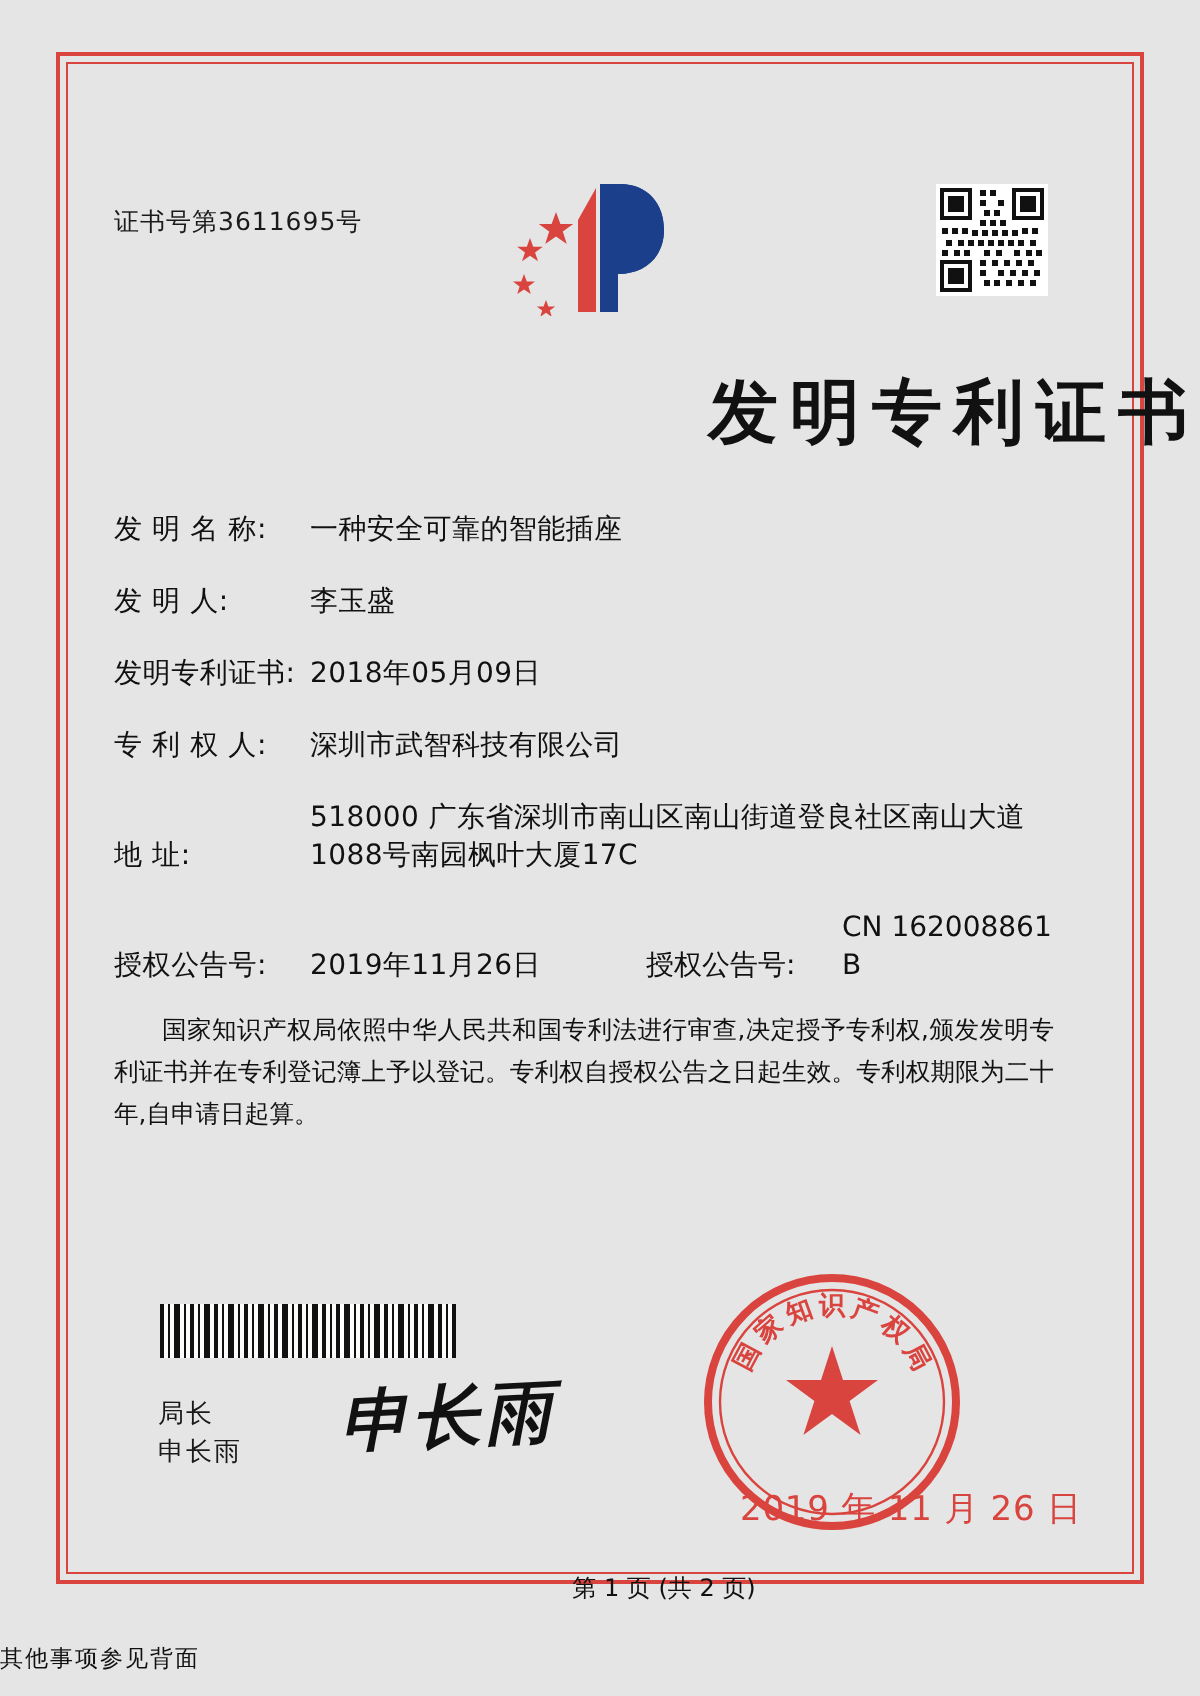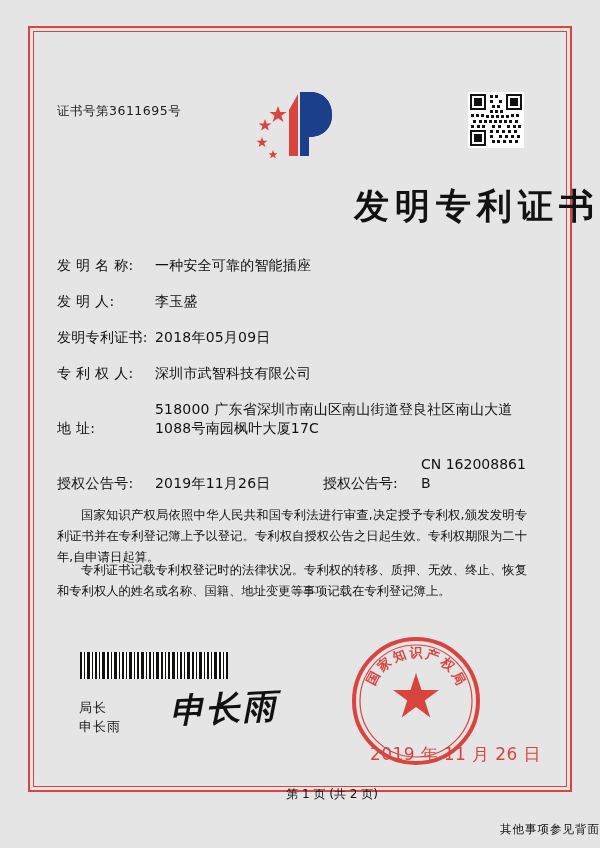--- a/index.html
+++ b/index.html
@@ -176,21 +176,21 @@
     width: 600px;
     text-align: center;
     font-size: 12px;
     color: #111;
     margin-left: 32px;
   }
   .backnote {
     position: absolute;
     left: 0; top: 822px;
     width: 600px;
-    text-align: right;
+    text-align: left;
     font-size: 11.5px;
     color: #111;
     letter-spacing: 1px;
     font-family: Liberation Serif, serif;
   }
 </style>
 </head>
 <body>
 
 <div class="page">
@@ -305,21 +305,20 @@
     </div>
     <div class="row split">
       <div class="lbl">授权公告号:</div>
       <div class="val">2019年11月26日</div>
       <div class="lbl2">授权公告号:</div>
       <div class="val2">CN 162008861 B</div>
     </div>
   </div>
 
   <div class="para para1">国家知识产权局依照中华人民共和国专利法进行审查,决定授予专利权,颁发发明专利证书并在专利登记簿上予以登记。专利权自授权公告之日起生效。专利权期限为二十年,自申请日起算。</div>
-  <div class="para para2">专利证书记载专利权登记时的法律状况。专利权的转移、质押、无效、终止、恢复和专利权人的姓名或名称、国籍、地址变更等事项记载在专利登记簿上。</div>
 
   <div class="barcode">
     <svg viewBox="0 0 148 27" width="148" height="27">
       <rect width="148" height="27" fill="#fdfdfb"></rect>
       <g fill="#111">
         <rect x="0" y="0" width="2" height="27"></rect>
           <rect x="4" y="0" width="1" height="27"></rect>
         <rect x="7" y="0" width="3" height="27"></rect>
           <rect x="12" y="0" width="1" height="27"></rect>
         <rect x="15" y="0" width="2" height="27"></rect>

